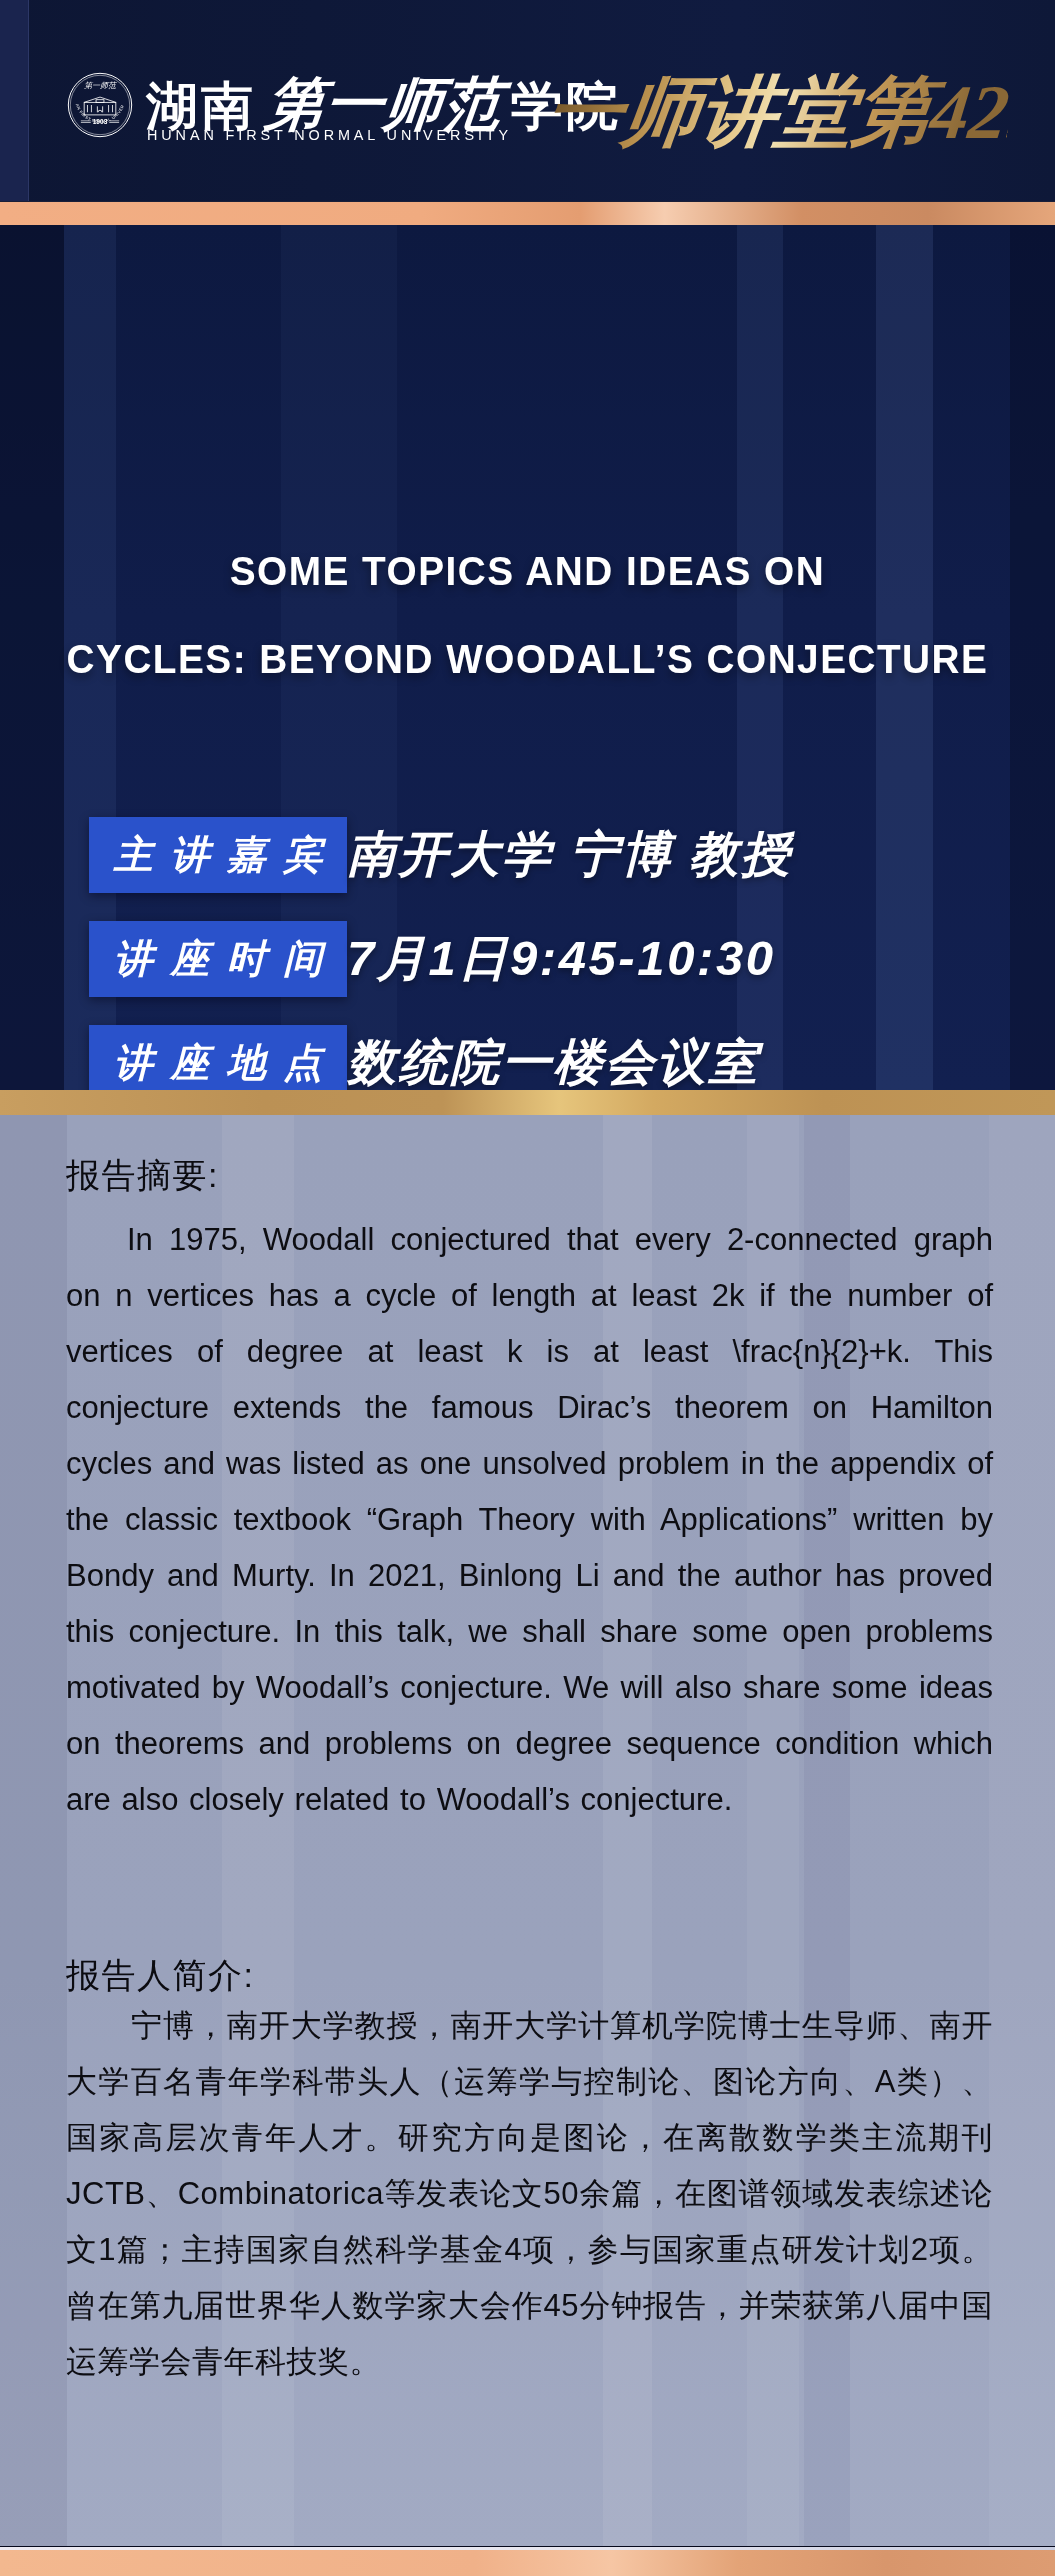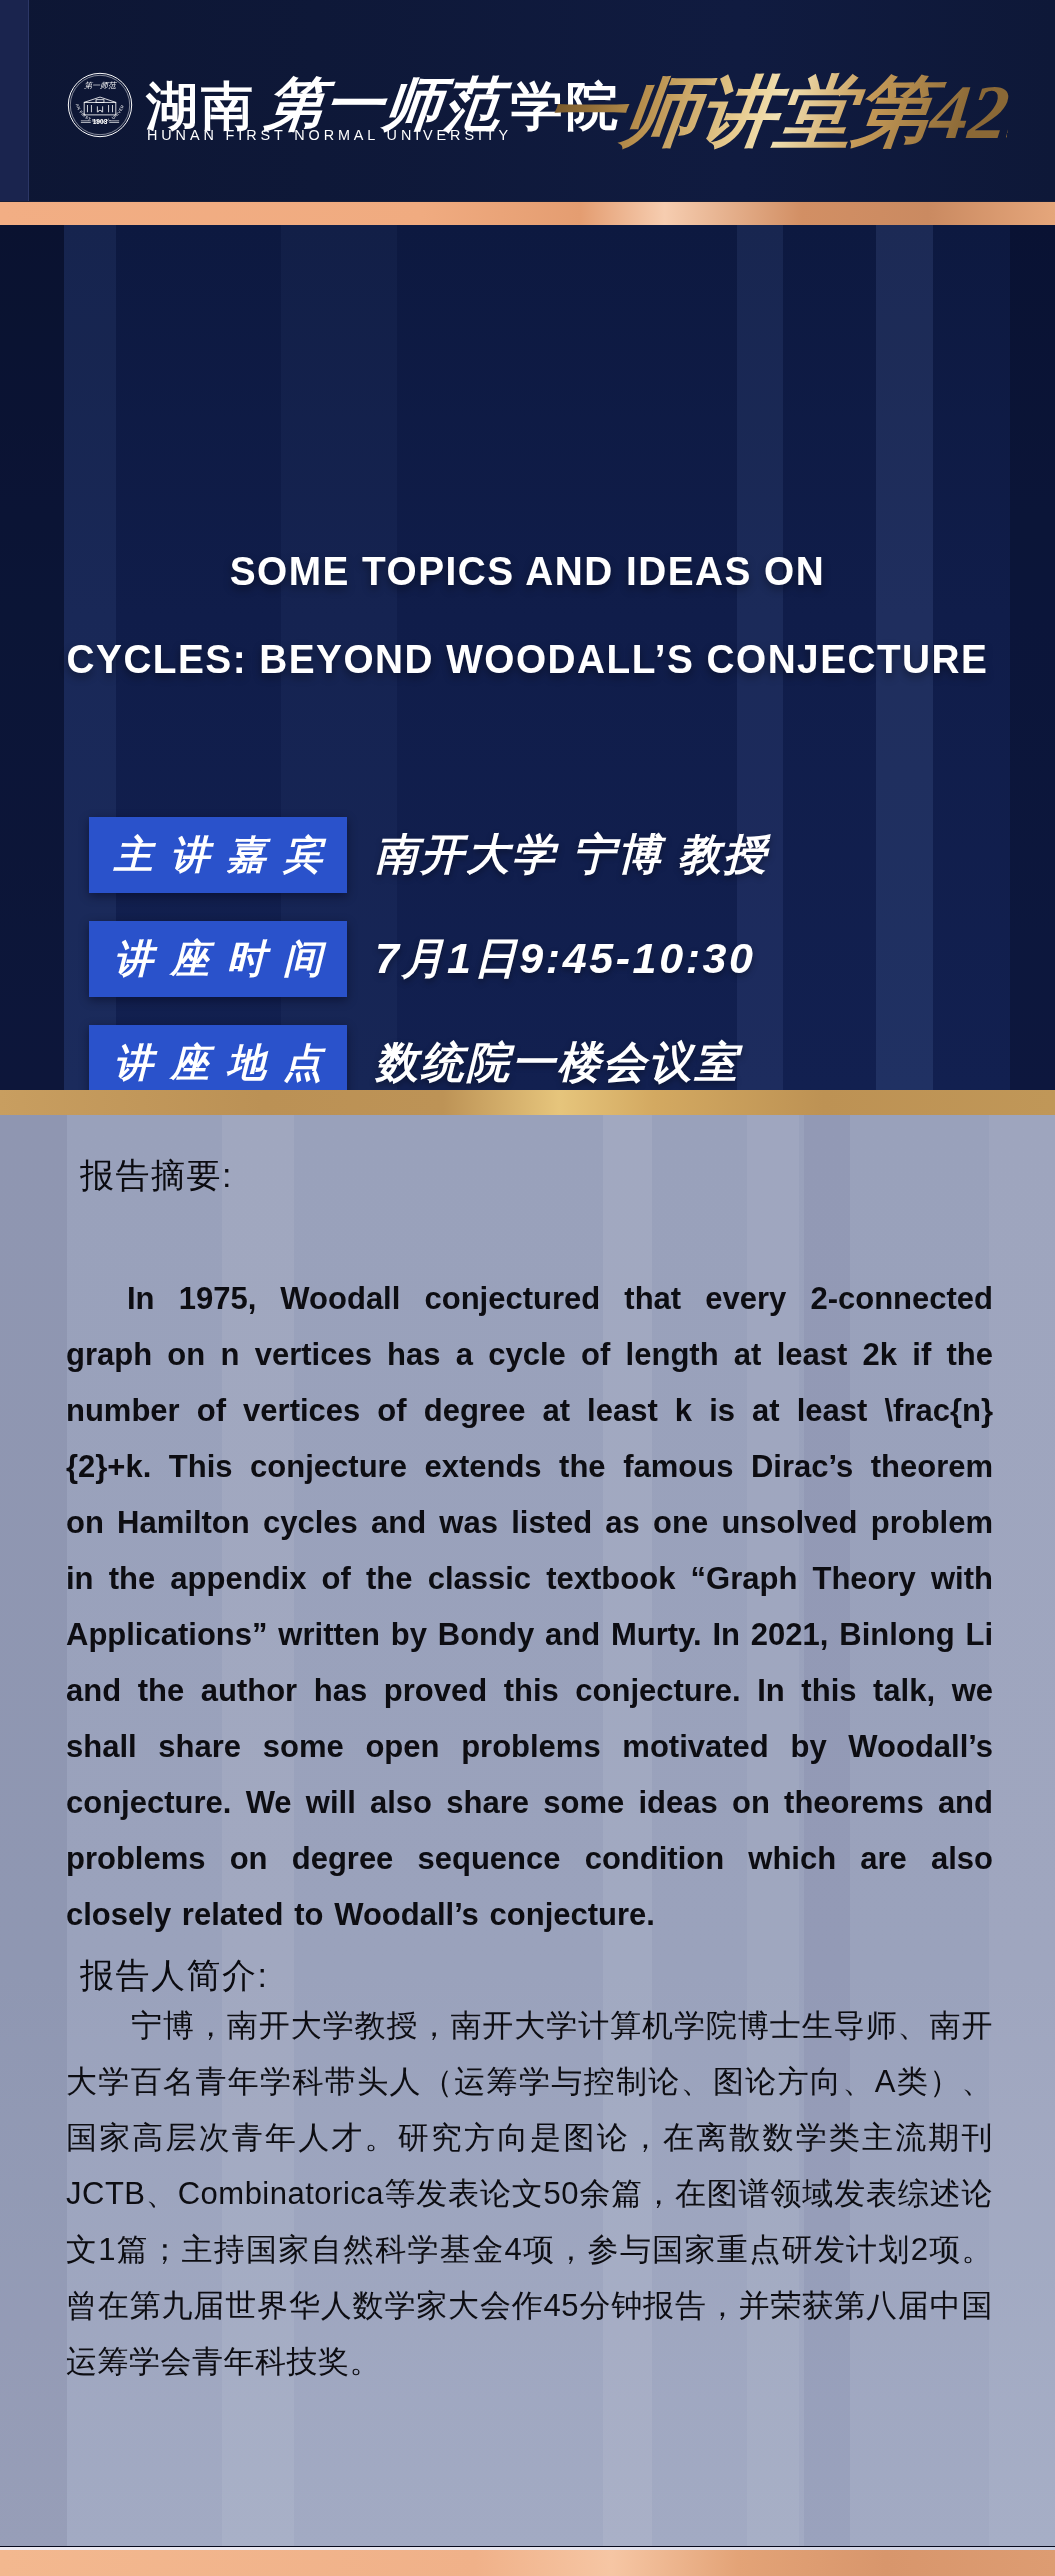--- a/index.html
+++ b/index.html
@@ -54,41 +54,41 @@
   .title1{top:324px;}
   .title2{top:412px;}
 
   .rows{position:absolute;left:89px;top:600px;}
   .row{display:flex;align-items:center;height:60px;margin-bottom:44px;}
   .label-box{width:258px;height:76px;background:#2a52cb;flex:0 0 auto;
         display:flex;align-items:center;justify-content:center;
         box-shadow:0 3.1px 9.3px rgba(0,0,20,0.45);}
   .label-box span{color:#fff;font-size:39px;font-weight:bold;font-style:italic;
         letter-spacing:17.5px;text-indent:17.5px;white-space:nowrap;}
-  .row-value{margin-left:28px;color:#ffffff;font-size:43px;font-weight:bold;
+  .row-value{color:#ffffff;font-size:49px;font-weight:bold;
         font-style:italic;letter-spacing:2.6px;white-space:nowrap;
         text-shadow:0 2.6px 6.2px rgba(0,0,0,0.35);}
 
   
   .panel{position:absolute;left:0;top:1115px;width:1055px;height:1431px;
         background:linear-gradient(180deg,#99a1bb 0%,#9aa2bc 60%,#a2aac3 100%);}
   .p1{left:0;width:67px;background:rgba(20,25,60,0.08);}
   .p2{left:222px;width:72px;background:rgba(255,255,255,0.07);}
   .p3{left:603px;width:49px;background:rgba(255,255,255,0.08);}
   .p4{left:747px;width:52px;background:rgba(255,255,255,0.06);}
   .p5{left:804px;width:46px;background:rgba(20,25,70,0.05);}
   .p6{left:989px;width:66px;background:rgba(255,255,255,0.05);}
-  .sec-heading{position:absolute;left:80px;color:#0b0b10;font-size:34px;
+  .sec-heading{position:absolute;left:66px;color:#0b0b10;font-size:34px;
         font-weight:500;letter-spacing:1.5px;}
   .h-abstract{top:1153px;}
   .h-bio{top:1953px;}
   .para{position:absolute;left:66px;width:927px;color:#0d0d12;
         text-align:justify;}
-  .para-abstract{top:1271px;font-size:31px;line-height:56px;text-indent:61px;
-        font-weight:700;word-spacing:2.1px;}
+  .para-abstract{top:1212px;font-size:31px;line-height:56px;text-indent:61px;
+        font-weight:400;word-spacing:2.1px;}
   .para-bio{top:1998px;font-size:31px;line-height:56px;text-indent:65px;
         font-weight:500;letter-spacing:0.5px;}
 
   
   .seal text{fill:#ffffff;}
 </style>
 </head>
 <body>
 
 <div class="poster">

